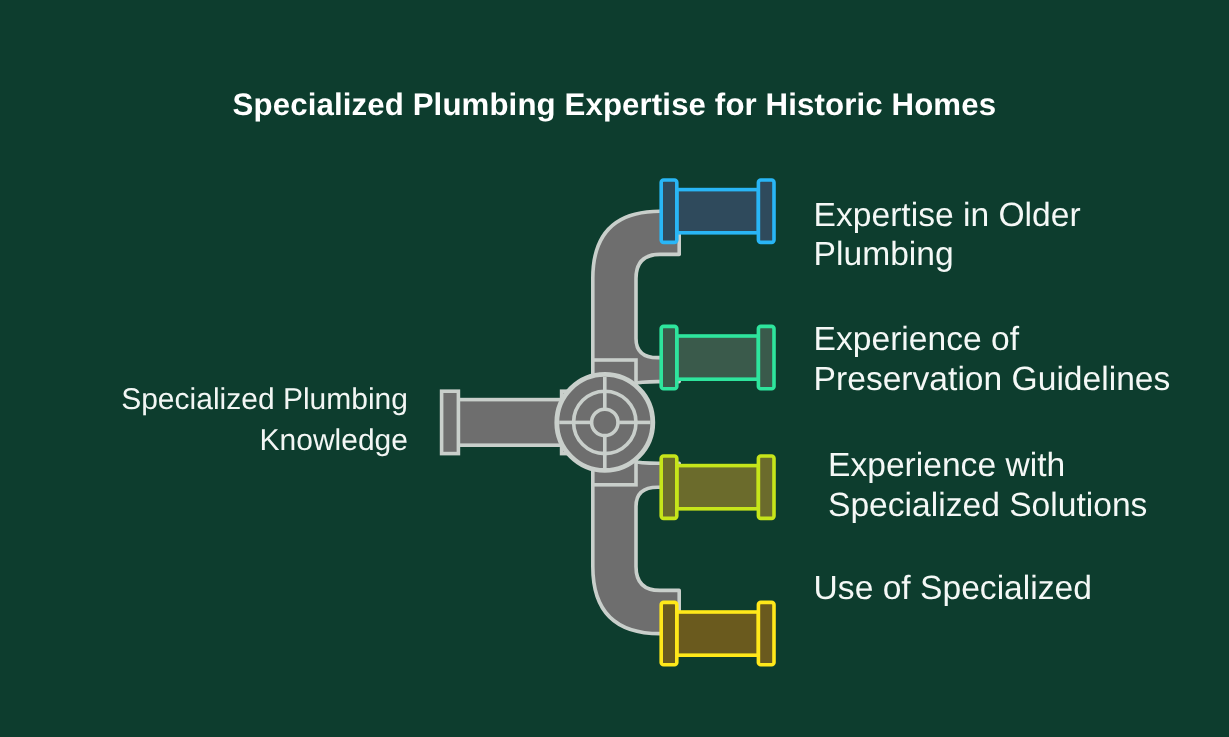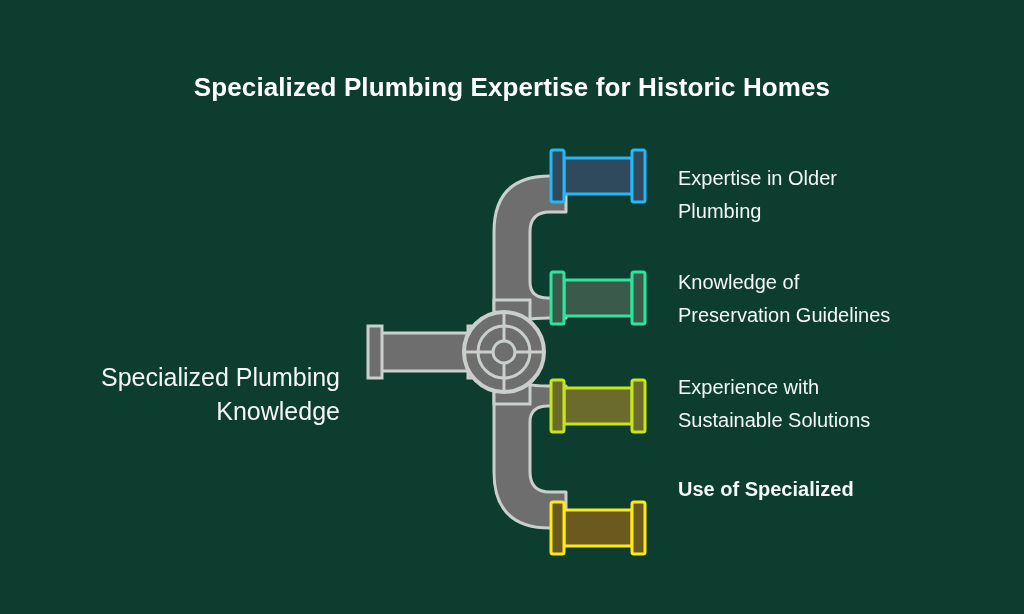--- a/index.html
+++ b/index.html
@@ -33,42 +33,41 @@
   #root-label {
     position: absolute;
     left: 28px;
     top: 316px;
     width: 312px;
     text-align: right;
     font-size: 25px;
     line-height: 34px;
     color: #f2f6f4;
     font-weight: 400;
-    margin-top: 44px;
   }
   #diagram {
     position: absolute;
     left: 0;
     top: 0;
     width: 1024px;
     height: 614px;
   }
   .branch-label {
     position: absolute;
     left: 678px;
     width: 330px;
-    font-size: 20px;
+    font-size: 28px;
     line-height: 33px;
     color: #f4f8f6;
     font-weight: 400;
   }
   .branch-label.b0 { top: 162px; }
   .branch-label.b1 { top: 266px; }
-  .branch-label.b2 { top: 371px; }
-  .branch-label.b3 { top: 473px; font-weight: bold; }
+  .branch-label.b2 { top: 371px; margin-left: 12px; }
+  .branch-label.b3 { top: 473px; }
 </style>
 </head>
 <body>
 
 <div id="stage">
 
   <div id="title">Specialized Plumbing Expertise for Historic Homes</div>
 
   <div id="root-label">
     <div>Specialized Plumbing</div>
@@ -149,24 +148,24 @@
           <rect x="632" y="502" width="13" height="52" fill="#6a5a1e" stroke="#ffe81a" stroke-width="3" rx="2"></rect>
         </g>
       </g>
   </svg>
 
   <div class="branch-label b0">
     <div>Expertise in Older</div>
     <div>Plumbing</div>
   </div>
   <div class="branch-label b1">
-    <div>Knowledge of</div>
+    <div>Experience of</div>
     <div>Preservation Guidelines</div>
   </div>
   <div class="branch-label b2">
     <div>Experience with</div>
-    <div>Sustainable Solutions</div>
+    <div>Specialized Solutions</div>
   </div>
   <div class="branch-label b3">
     <div>Use of Specialized</div>
   </div>
 
 </div>
 
 </body></html>

